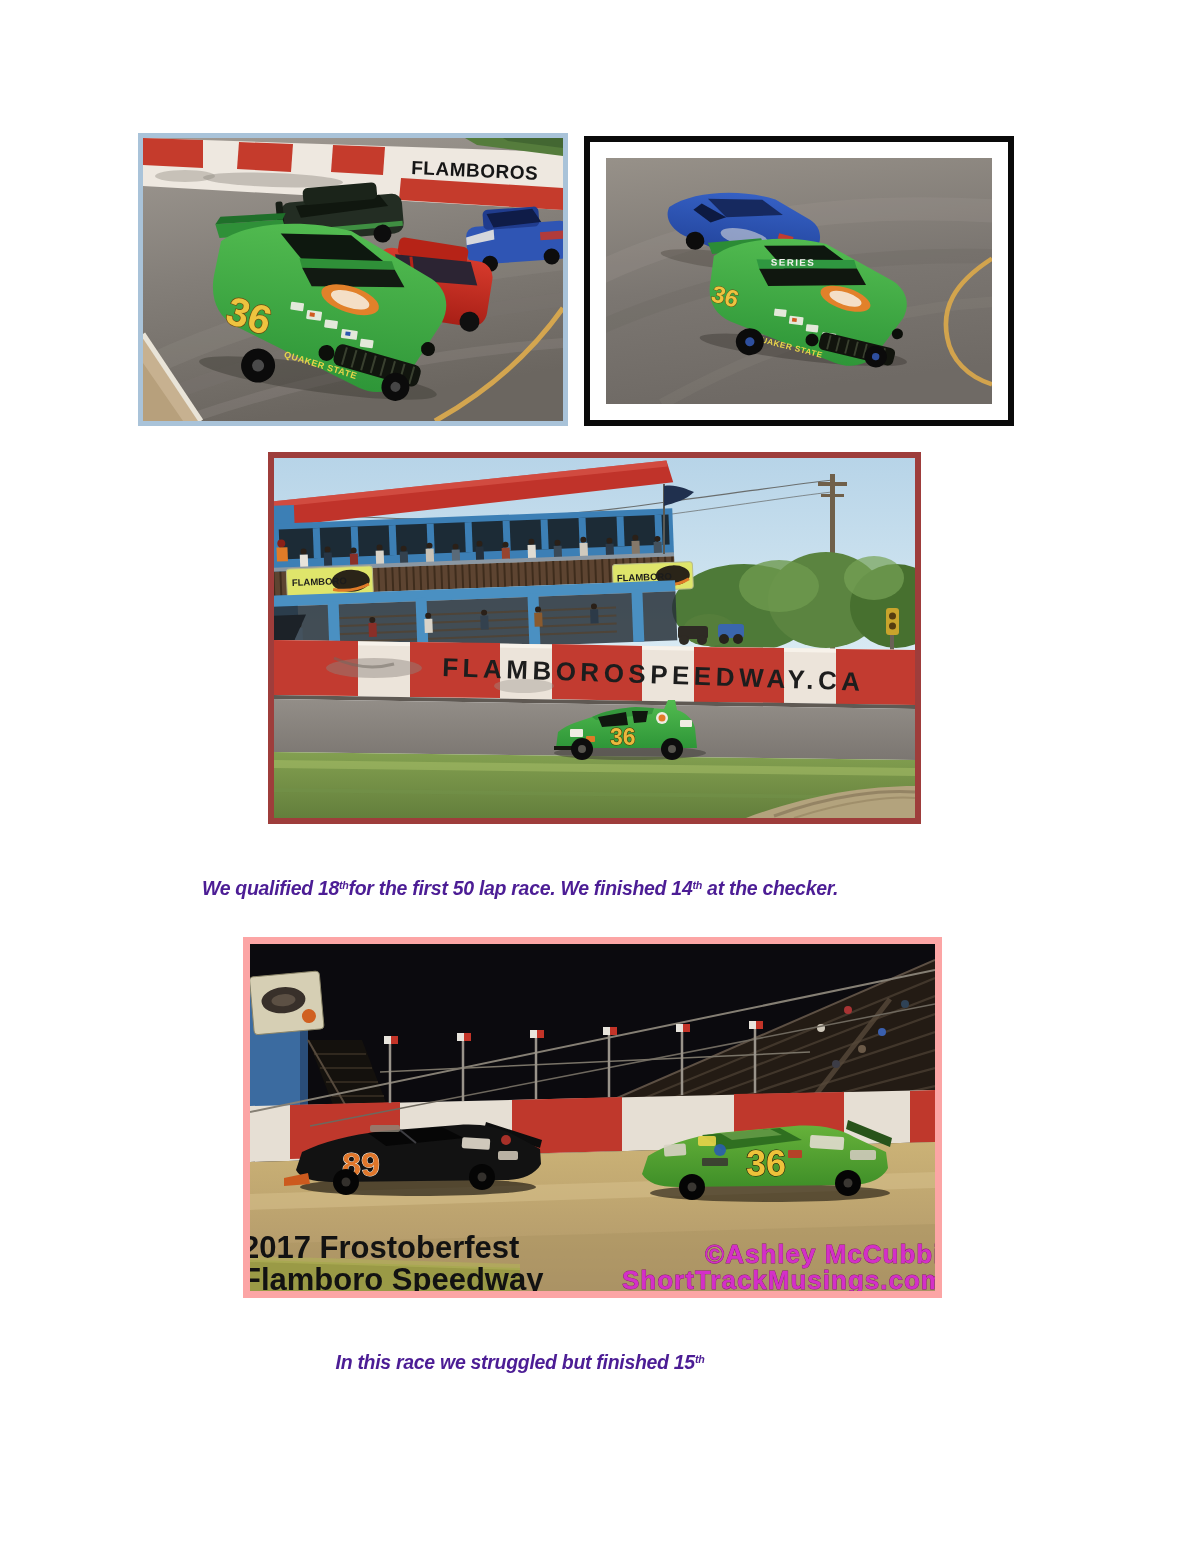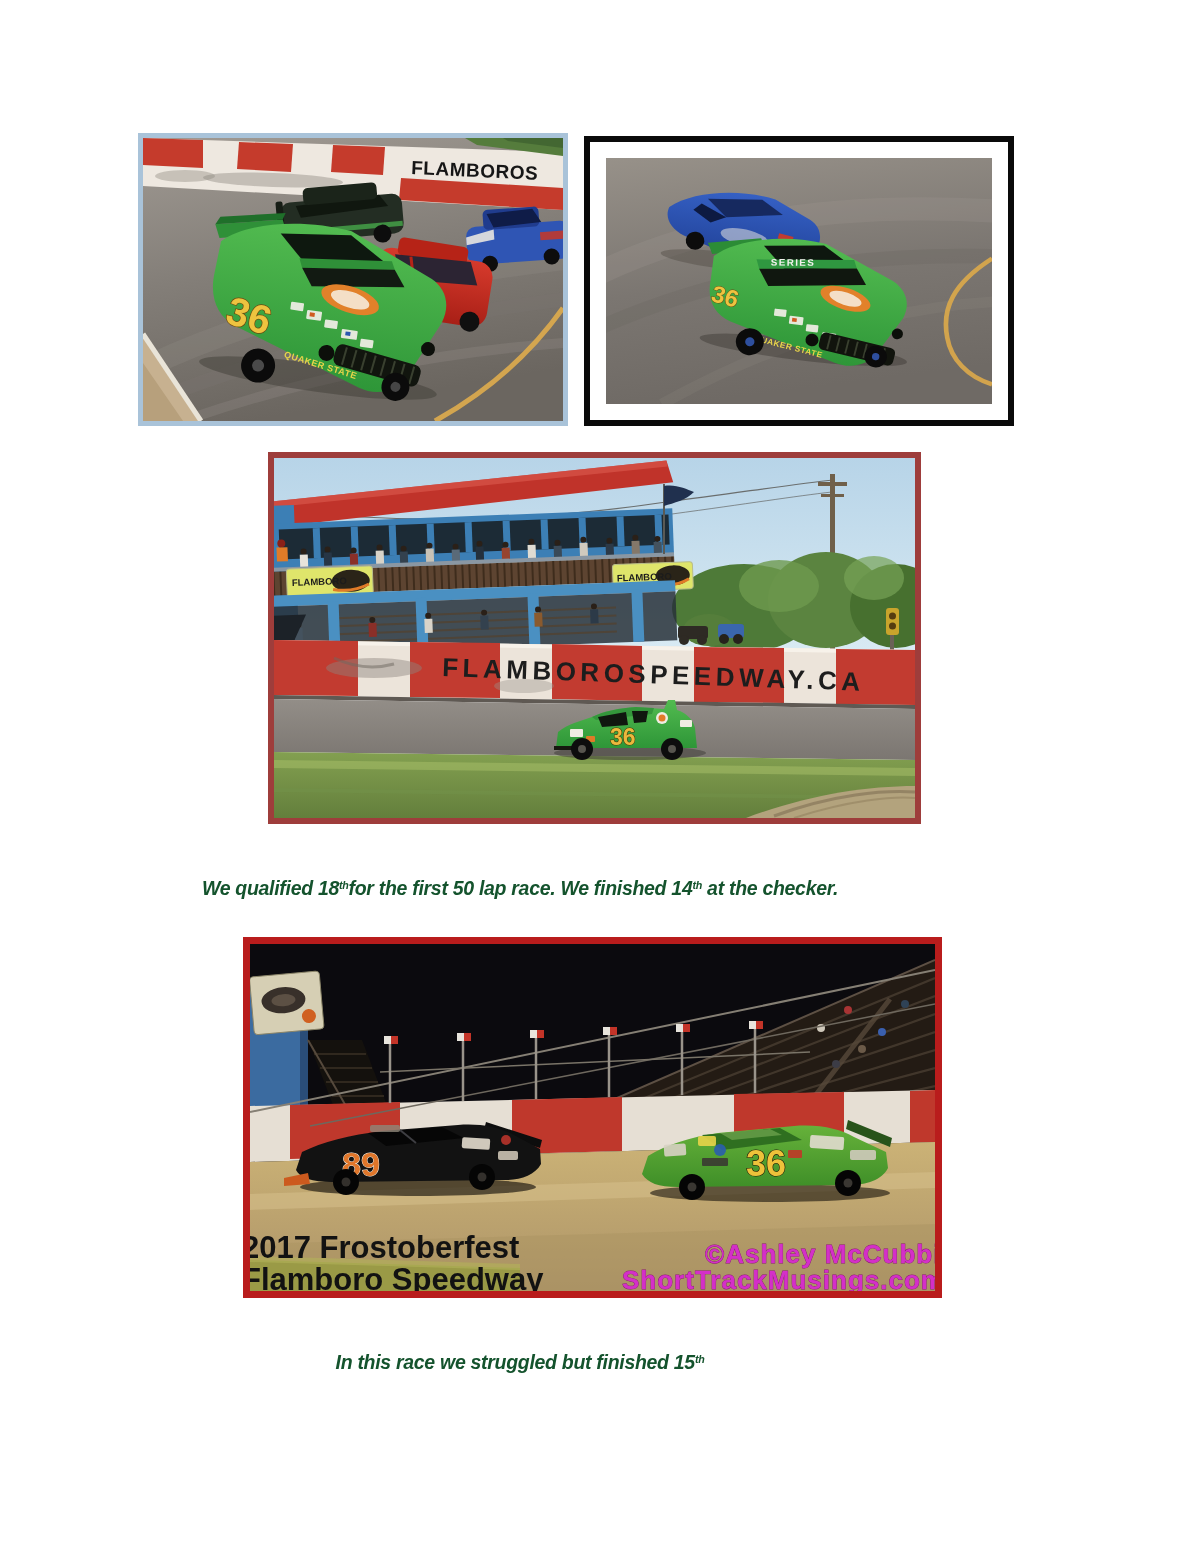--- a/index.html
+++ b/index.html
@@ -3,22 +3,22 @@
 <meta charset="utf-8">
 <style>
   html,body{margin:0;padding:0;background:#fff;}
   .page{position:relative;width:1200px;height:1552px;background:#ffffff;overflow:hidden;
         font-family:"Liberation Sans",sans-serif;}
   figure{margin:0;padding:0;position:absolute;box-sizing:border-box;background:#fff;}
   figure svg{display:block;width:100%;height:100%;}
   .photo1{left:138px;top:133px;width:430px;height:293px;border:5px solid #a9c3d9;}
   .photo2{left:584px;top:136px;width:430px;height:290px;border:6px solid #0a0a0a;padding:16px;}
   .photo3{left:268px;top:452px;width:653px;height:372px;border:6px solid #9e3d3b;}
-  .photo4{left:243px;top:937px;width:699px;height:361px;border:7px solid #b91c1c;}
-  .caption{position:absolute;left:0;width:1040px;text-align:center;color:#14532d;
+  .photo4{left:243px;top:937px;width:699px;height:361px;border:7px solid #fca5a5;}
+  .caption{position:absolute;left:0;width:1040px;text-align:center;color:#4c1d95;
            font-style:italic;font-weight:bold;font-size:19.5px;letter-spacing:-0.3px;}
   .caption1{top:857px;}
   .caption2{top:1331px;}
   .caption sup{font-size:0.55em;vertical-align:baseline;position:relative;top:-0.5em;font-style:italic;}
   text{font-family:"Liberation Sans",sans-serif;}
 </style>
 </head>
 <body>
 
 <div class="page">

